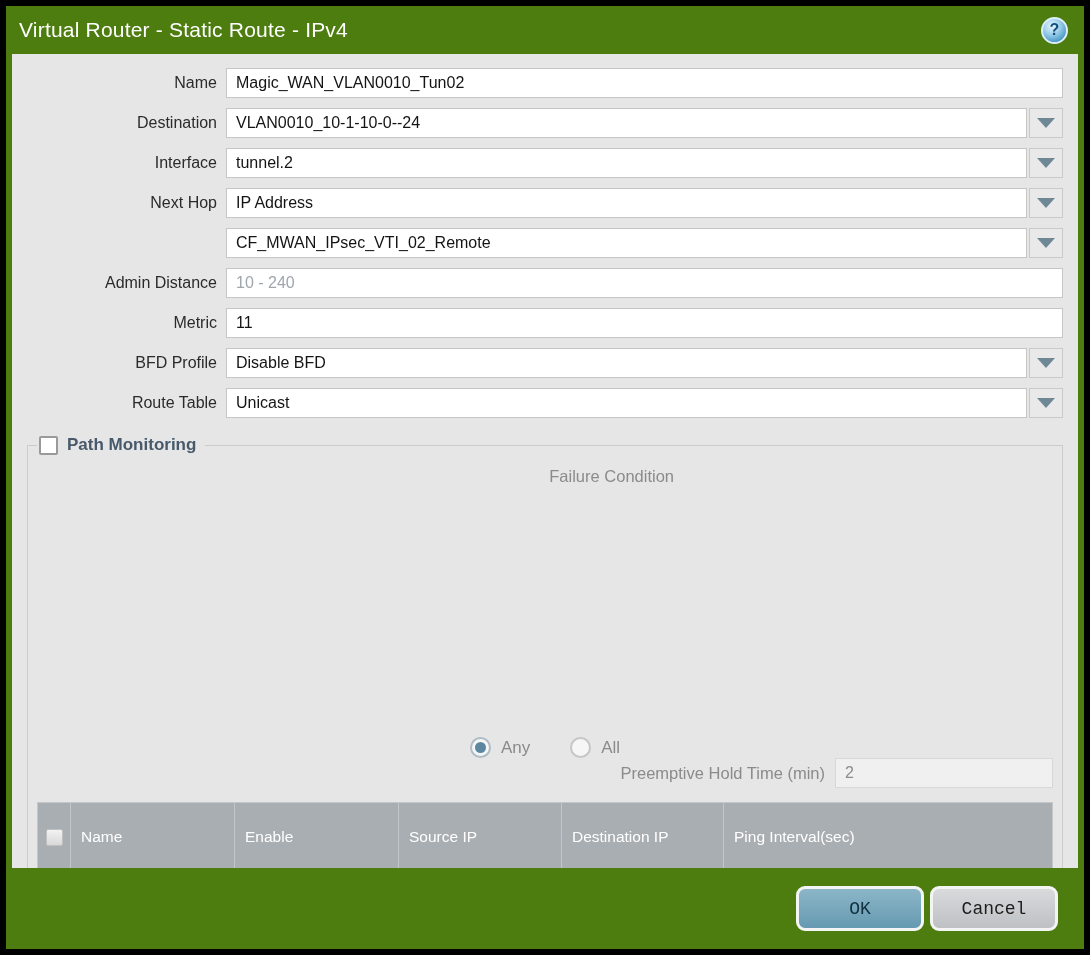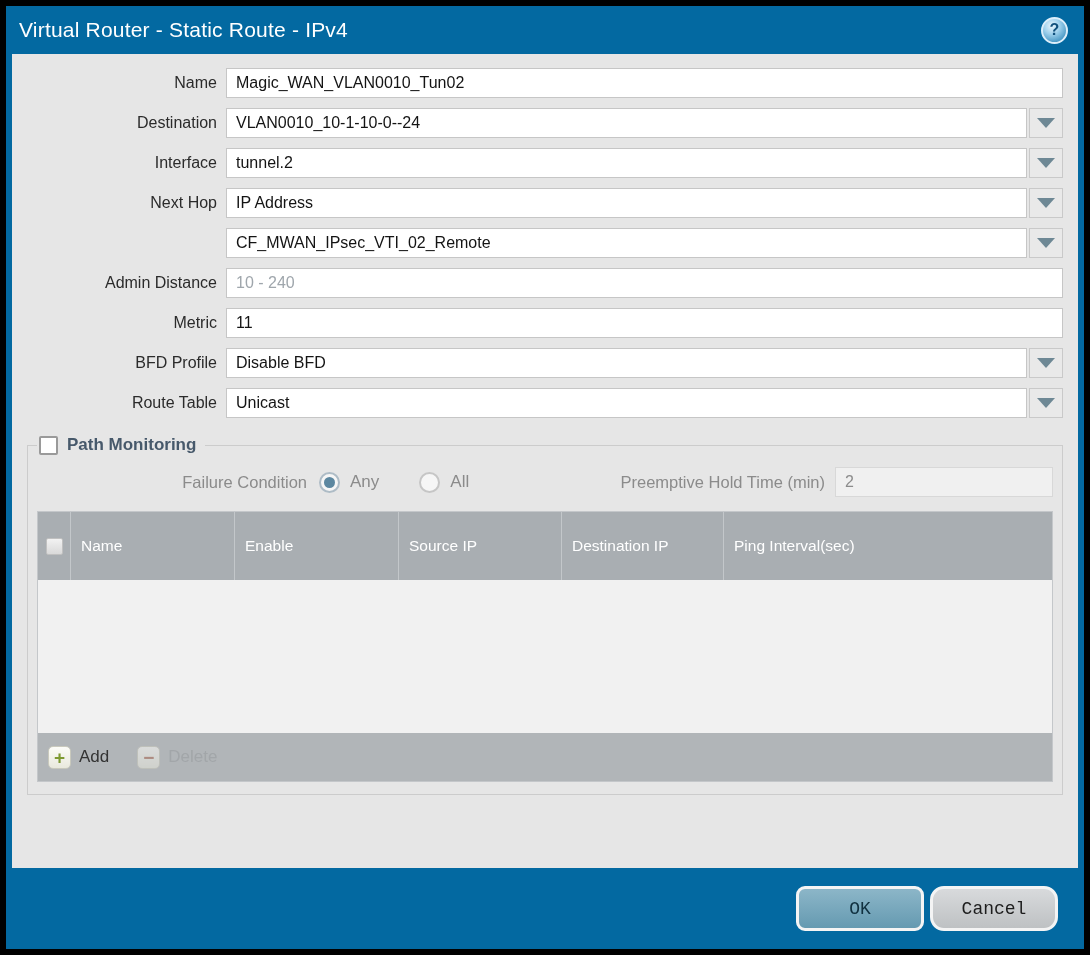--- a/index.html
+++ b/index.html
@@ -2,21 +2,21 @@
 <html><head>
 <meta charset="utf-8">
 <style>
   * { box-sizing: border-box; }
   html,body { margin:0; padding:0; }
   body {
     width:1090px; height:955px; background:#000;
     font-family:"Liberation Sans", sans-serif; position:relative; overflow:hidden;
   }
   .window {
-    position:absolute; inset:6px; background:#0369a1;
+    position:absolute; inset:6px; background:#4d7c0f;
     display:flex; flex-direction:column;
   }
   
   .titlebar {
     height:48px; flex:0 0 48px; display:flex; align-items:center;
     justify-content:space-between; padding:0 16px 0 13px;
   }
   .titlebar .title { color:#fff; font-size:21px; letter-spacing:.2px; }
   .help {
     width:27px; height:27px; border-radius:50%;
@@ -52,21 +52,21 @@
   fieldset.pm {
     margin:17px 0 0 0; border:1px solid #cccccc; padding:4px 9px 12px 9px;
   }
   fieldset.pm legend {
     display:flex; align-items:center; gap:9px; padding:0 9px 0 2px; margin-left:0;
     font-size:17px; font-weight:bold; color:#47596b;margin-top:14px;
   }
   .pm-checkbox {
     width:19px; height:19px; background:#fff; border:2px solid #9a9a9a; border-radius:2px; cursor:pointer;
   }
-  .cond-row { display:flex; align-items:center; margin:8px 0 14px 0; }
+  .cond-row { display:flex; align-items:center; margin:8px 0 14px 0;flex-direction:column; }
   .glabel { color:#8b8b8b; font-size:16.5px; }
   .cond-label { width:270px; flex:0 0 270px; text-align:right; margin-right:12px; }
   .radio-group { display:flex; align-items:flex-end; gap:40px; }
   .radio-opt { display:flex; align-items:center; gap:10px; cursor:pointer; }
   .radio {
     width:21px; height:21px; border-radius:50%; background:#f6f6f6; border:2px solid #c6c6c6;
     display:flex; align-items:center; justify-content:center;
   }
   .radio.selected { border-color:#aebcc6; }
   .radio.selected::after {
@@ -113,21 +113,21 @@
   .bottombar {
     height:81px; flex:0 0 81px; display:flex; align-items:center;
     justify-content:flex-end; gap:6px; padding-right:26px;font-family:Liberation Mono, monospace;
   }
   .btn {
     min-width:128px; height:45px; border-radius:9px; border:3px solid #f4f4f4;
     font-size:18px; font-family:inherit; display:flex; align-items:center; justify-content:center;
     cursor:pointer;
   }
   .btn.ok { background:linear-gradient(#8cb6c8,#659ab1); color:#10303f; }
-  .btn.cancel { background:linear-gradient(#d8dadc,#bec1c3); color:#1d1d1d;border-radius:14px; }
+  .btn.cancel { background:linear-gradient(#d8dadc,#bec1c3); color:#1d1d1d; }
 </style>
 </head>
 <body>
 
 <div class="window">
 
   <div class="titlebar">
     <span class="title">Virtual Router - Static Route - IPv4</span>
     <span class="help">?</span>
   </div>

